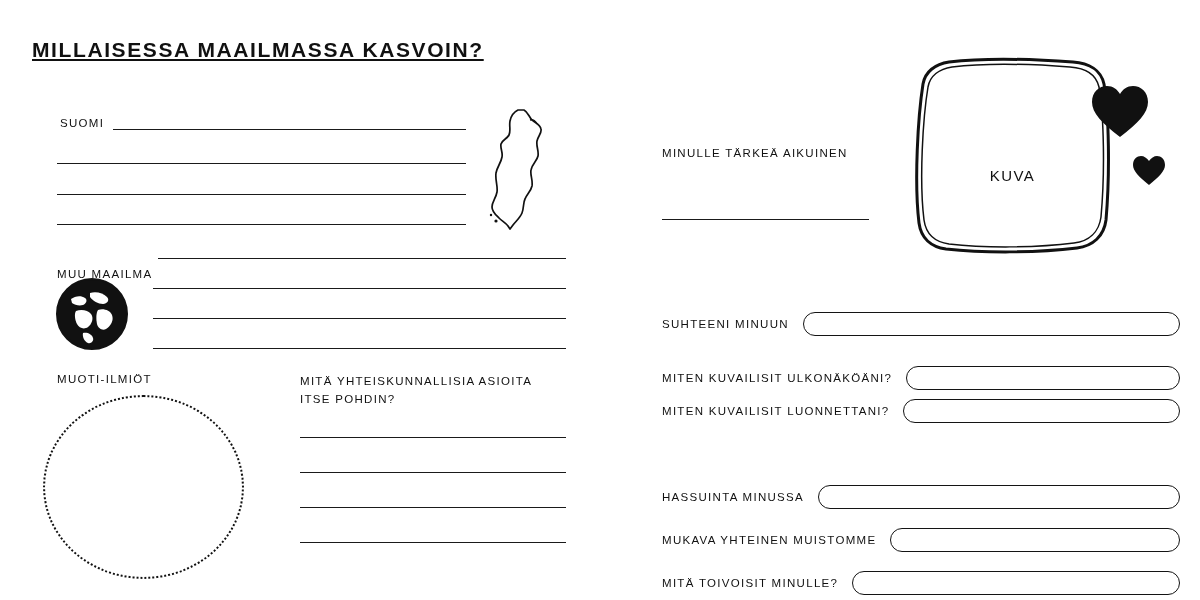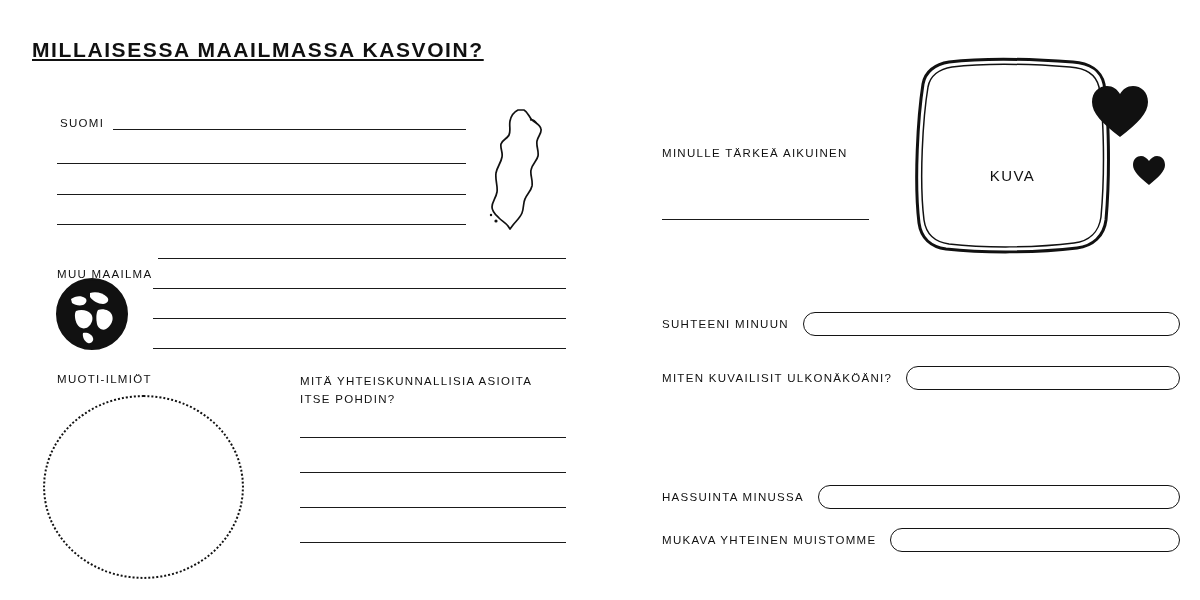--- a/index.html
+++ b/index.html
@@ -221,22 +221,30 @@
     </svg>
 
     <div class="qrow" style="top:283px;">
       <span class="label">SUHTEENI MINUUN</span>
       <span class="pill"></span>
     </div>
     <div class="qrow" style="top:337px;">
       <span class="label">MITEN KUVAILISIT ULKONÄKÖÄNI?</span>
       <span class="pill"></span>
     </div>
+    <div class="qrow" style="top:370px;">
+      <span class="label">MITEN KUVAILISIT LUONNETTANI?</span>
+      <span class="pill"></span>
+    </div>
     <div class="qrow" style="top:456px;">
       <span class="label">HASSUINTA MINUSSA</span>
       <span class="pill"></span>
     </div>
     <div class="qrow" style="top:499px;">
       <span class="label">MUKAVA YHTEINEN MUISTOMME</span>
       <span class="pill"></span>
     </div>
+    <div class="qrow" style="top:542px;">
+      <span class="label">MITÄ TOIVOISIT MINULLE?</span>
+      <span class="pill"></span>
+    </div>
   </div>
 </div>
 
 </body></html>

